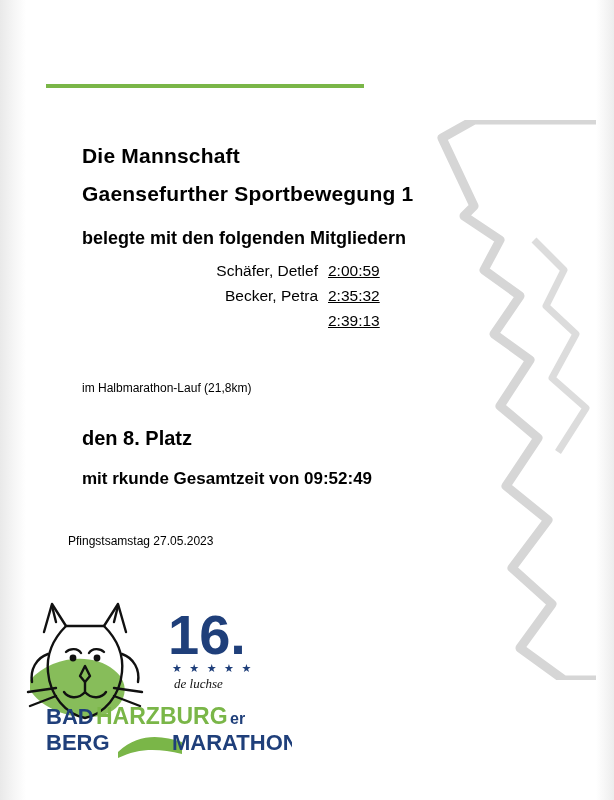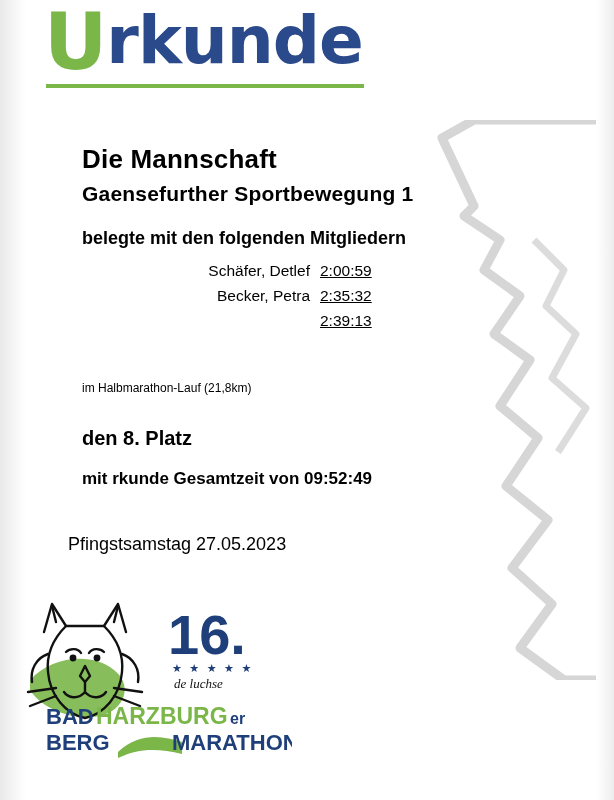--- a/index.html
+++ b/index.html
@@ -94,21 +94,21 @@
     position: absolute;
     left: 0;
     top: 0;
     width: 614px;
     z-index: 2;
   }
   .team-line1 {
     position: absolute;
     left: 82px;
     top: 144px;
-    font-size: 26px;
+    font-size: 21px;
     font-weight: bold;
     letter-spacing: 0.2px;
   }
   .team-line2 {
     position: absolute;
     left: 82px;
     top: 182px;
     font-size: 21px;
     font-weight: bold;
     letter-spacing: 0.2px;
@@ -119,20 +119,21 @@
     top: 228px;
     font-size: 18px;
     font-weight: bold;
   }
   .members {
     position: absolute;
     left: 0;
     top: 258px;
     width: 392px;
     font-size: 15.5px;
+    padding-left: 8px;
   }
   .member-row {
     display: flex;
     justify-content: flex-end;
     align-items: baseline;
     line-height: 25px;
     white-space: nowrap;
   }
   .member-name {
     text-align: right;
@@ -161,21 +162,21 @@
     position: absolute;
     left: 82px;
     top: 469px;
     font-size: 17px;
     font-weight: bold;
   }
   .date-line {
     position: absolute;
     left: 68px;
     top: 534px;
-    font-size: 18px;
+    font-size: 12px;
   }
 
   
   .logo {
     position: absolute;
     left: 22px;
     top: 592px;
     width: 270px;
     height: 175px;
     z-index: 2;
@@ -187,23 +188,20 @@
 <div class="page">
 
   <svg class="watermark" viewBox="0 0 300 560" xmlns="http://www.w3.org/2000/svg" aria-hidden="true">
     <path d="M118 18 L150 86 L140 96 L176 120 L160 150 L196 176 L170 214 L206 240
              L176 286 L214 318 L182 366 L224 400 L188 448 L228 484 L196 528 L240 560
              L300 560 L300 0 L150 0 Z" fill="none" stroke="#d6d6d6" stroke-width="9" stroke-linejoin="round"></path>
     <path d="M210 120 L240 150 L222 186 L252 214 L228 258 L262 288 L234 332" fill="none" stroke="#dcdcdc" stroke-width="7" stroke-linejoin="round"></path>
   </svg>
 
   <div class="header">
-    <div class="urkunde-wrap">
-      <div class="urkunde-text"><span class="u">U</span><span>rkunde</span></div>
-    </div>
     <div class="rule-green"></div>
   </div>
 
   <div class="body">
 
     <div class="team-line1">Die Mannschaft</div>
     <div class="team-line2">Gaensefurther Sportbewegung 1</div>
     <div class="members-intro">belegte mit den folgenden Mitgliedern</div>
 
     <div class="members">

